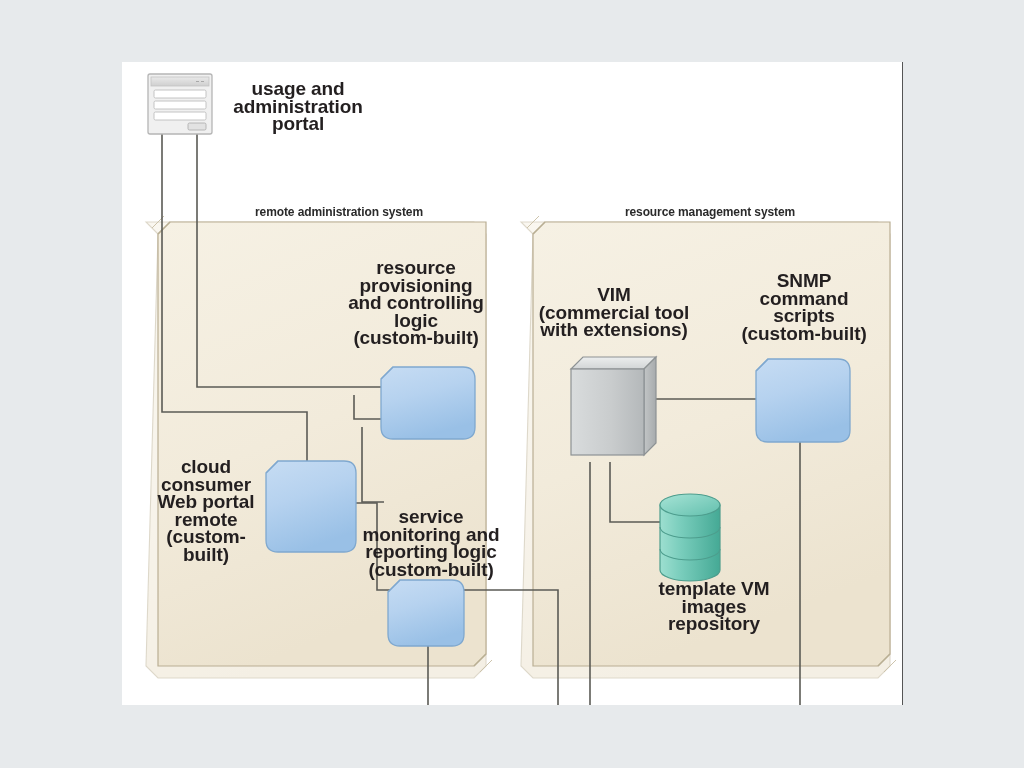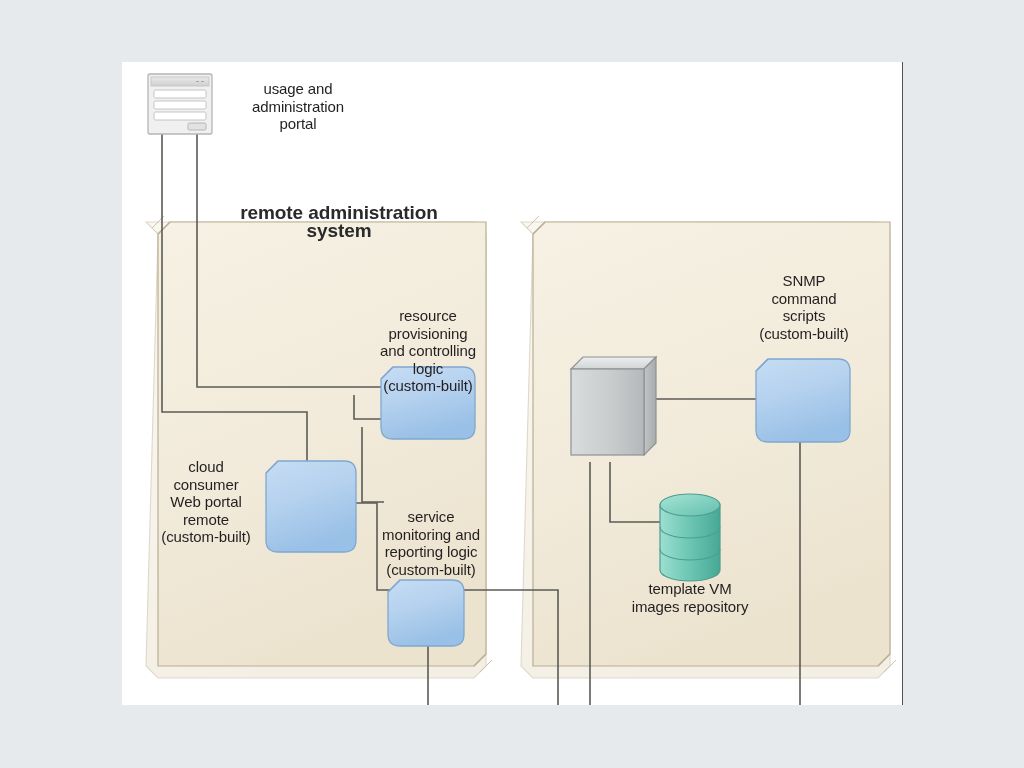--- a/index.html
+++ b/index.html
@@ -39,30 +39,30 @@
     width: 780px;
     height: 643px;
   }
 
   
   .lbl {
     position: absolute;
     text-align: center;
     color: #231f20;
     font-family: "Liberation Sans", sans-serif;
-    font-size: 15px;
+    font-size: 19px;
     line-height: 17.5px;
-    font-weight: 400;
+    font-weight: 700;
     letter-spacing: -0.1px;
     white-space: pre-line;
     pointer-events: none;
   }
   .lbl.grouptitle {
     font-weight: 600;
-    font-size: 19px;
+    font-size: 12px;
     color: #2a2a2a;
   }
 </style>
 </head>
 <body>
 
 <div id="root">
   <div id="canvas">
 
     <svg id="art" viewBox="0 0 780 643">
@@ -196,47 +196,51 @@
         <path d="M 538,443 L 538,508 A 30,11 0 0 0 598,508 L 598,443 Z" fill="url(#gCyl)" stroke="#4d9d8d" stroke-width="1.2"></path>
         <ellipse cx="568" cy="443" rx="30" ry="11" fill="url(#gCylTop)" stroke="#4d9d8d" stroke-width="1.2"></ellipse>
         <path d="M 538,465 A 30,11 0 0 0 598,465" fill="none" stroke="#4d9d8d" stroke-width="1.1"></path>
         <path d="M 538,487 A 30,11 0 0 0 598,487" fill="none" stroke="#4d9d8d" stroke-width="1.1"></path>
       </g>
 
     </svg>
 
     <div class="lbl grouptitle" style="left:92px; top:142px; width:250px;">remote administration system</div>
 
+    <div class="lbl grouptitle" style="left:458px; top:142px; width:260px;">resource management system</div>
 
     <div class="lbl" style="left:96px; top:18px; width:160px;">usage and
 administration
 portal</div>
 
-    <div class="lbl" style="left:236px; top:197px; width:140px;margin-top:48px;">resource
+    <div class="lbl" style="left:224px; top:197px; width:140px;">resource
 provisioning
 and controlling
 logic
 (custom-built)</div>
 
     <div class="lbl" style="left:24px; top:396px; width:120px;">cloud
 consumer
 Web portal
 remote
 (custom-built)</div>
 
     <div class="lbl" style="left:236px; top:427px; width:146px;"></div>
 
     <div class="lbl" style="left:236px; top:446px; width:146px;">service
 monitoring and
 reporting logic
 (custom-built)</div>
 
+    <div class="lbl" style="left:412px; top:224px; width:160px;">VIM
+(commercial tool
+with extensions)</div>
 
     <div class="lbl" style="left:617px; top:210px; width:130px;">SNMP
 command
 scripts
 (custom-built)</div>
 
-    <div class="lbl" style="left:488px; top:518px; width:160px;">template VM
+    <div class="lbl" style="left:512px; top:518px; width:160px;">template VM
 images repository</div>
 
   </div>
 </div>
 
 </body></html>

